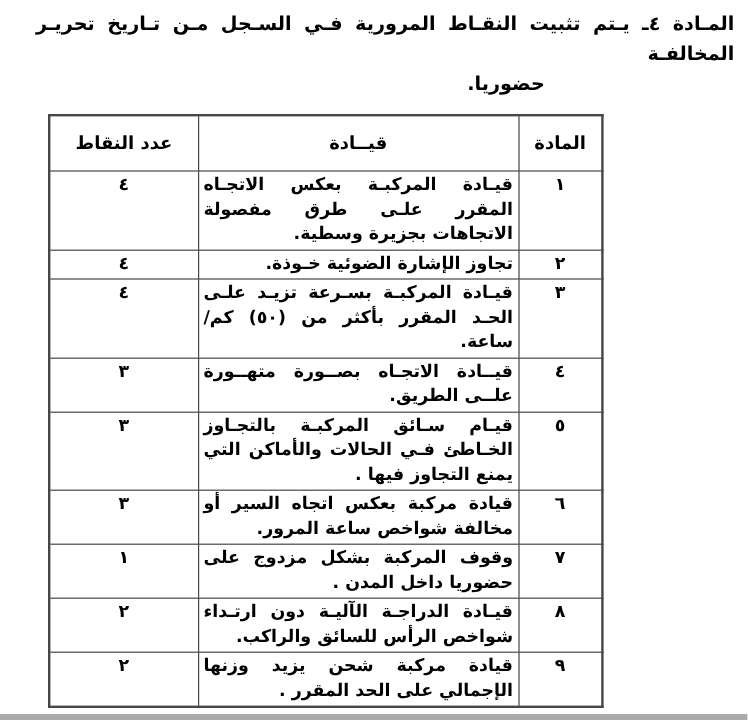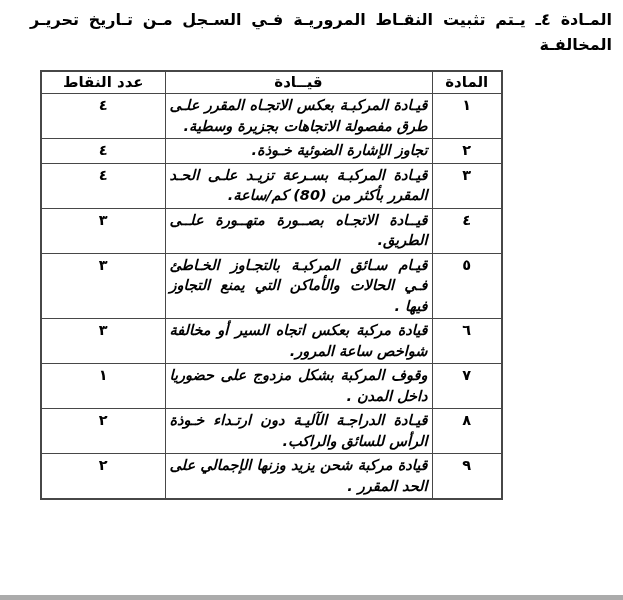--- a/index.html
+++ b/index.html
@@ -47,53 +47,53 @@
   }
   .points-table th,
   .points-table td {
     border: 1px solid #474747;
     vertical-align: top;
     overflow: hidden;
   }
   .points-table th {
     font-size: 15px;
     line-height: 19px;
-    padding: 1px 2px;
+    padding: 13px 2px;
     text-align: center;
     font-weight: bold;
   }
   .points-table td {
     font-size: 14.5px;
     line-height: 20.5px;
     padding: 1px 4px 2px;
   }
   .serial-cell, .points-cell {
     text-align: center;
   }
   .violation-cell {
     text-align: justify;
     letter-spacing: -0.2px;
-    font-style: italic;
   }
   .bottom-edge {
     position: absolute;
     left: 0;
     bottom: 0;
     width: 623px;
     height: 5px;
     background: #ababab;
   }
 </style>
 </head>
 <body>
 
 <div class="doc">
 
   <div class="para">
-    <div class="line-full">المـادة ٤ـ يـتم تثبيت النقـاط المروريـة فـي السـجل مـن تـاريخ تحريـر المخالفـة</div>
+    <div class="line-full">المـادة ٤ـ يـتم تثبيت النقـاط المرورية فـي السـجل مـن تـاريخ تحريـر المخالفـة</div>
+    <div class="cont-a4">حضوريا.</div>
   </div>
 
 
   <table class="points-table">
     <colgroup>
       <col style="width:70px">
       <col style="width:267px">
       <col style="width:124px">
     </colgroup>
     <thead>
@@ -111,21 +111,21 @@
   </tr>
 
   <tr>
     <td class="serial-cell">٢</td>
     <td class="violation-cell">تجاوز الإشارة الضوئية خـوذة.</td>
     <td class="points-cell">٤</td>
   </tr>
 
   <tr>
     <td class="serial-cell">٣</td>
-    <td class="violation-cell">قيـادة المركبـة بسـرعة تزيـد علـى الحـد المقرر بأكثر من (80) كم/ساعة.</td>
+    <td class="violation-cell">قيـادة المركبـة بسـرعة تزيـد علـى الحـد المقرر بأكثر من (٥٠) كم/ساعة.</td>
     <td class="points-cell">٤</td>
   </tr>
 
   <tr>
     <td class="serial-cell">٤</td>
     <td class="violation-cell">قيــادة الاتجـاه بصــورة متهــورة علــى الطريق.</td>
     <td class="points-cell">٣</td>
   </tr>
 
   <tr>
@@ -141,21 +141,21 @@
   </tr>
 
   <tr>
     <td class="serial-cell">٧</td>
     <td class="violation-cell">وقوف المركبة بشكل مزدوج على حضوريا داخل المدن .</td>
     <td class="points-cell">١</td>
   </tr>
 
   <tr>
     <td class="serial-cell">٨</td>
-    <td class="violation-cell">قيـادة الدراجـة الآليـة دون ارتـداء خـوذة الرأس للسائق والراكب.</td>
+    <td class="violation-cell">قيـادة الدراجـة الآليـة دون ارتـداء شواخص الرأس للسائق والراكب.</td>
     <td class="points-cell">٢</td>
   </tr>
 
   <tr>
     <td class="serial-cell">٩</td>
     <td class="violation-cell">قيادة مركبة شحن يزيد وزنها الإجمالي على الحد المقرر .</td>
     <td class="points-cell">٢</td>
   </tr>
 
 </tbody>

